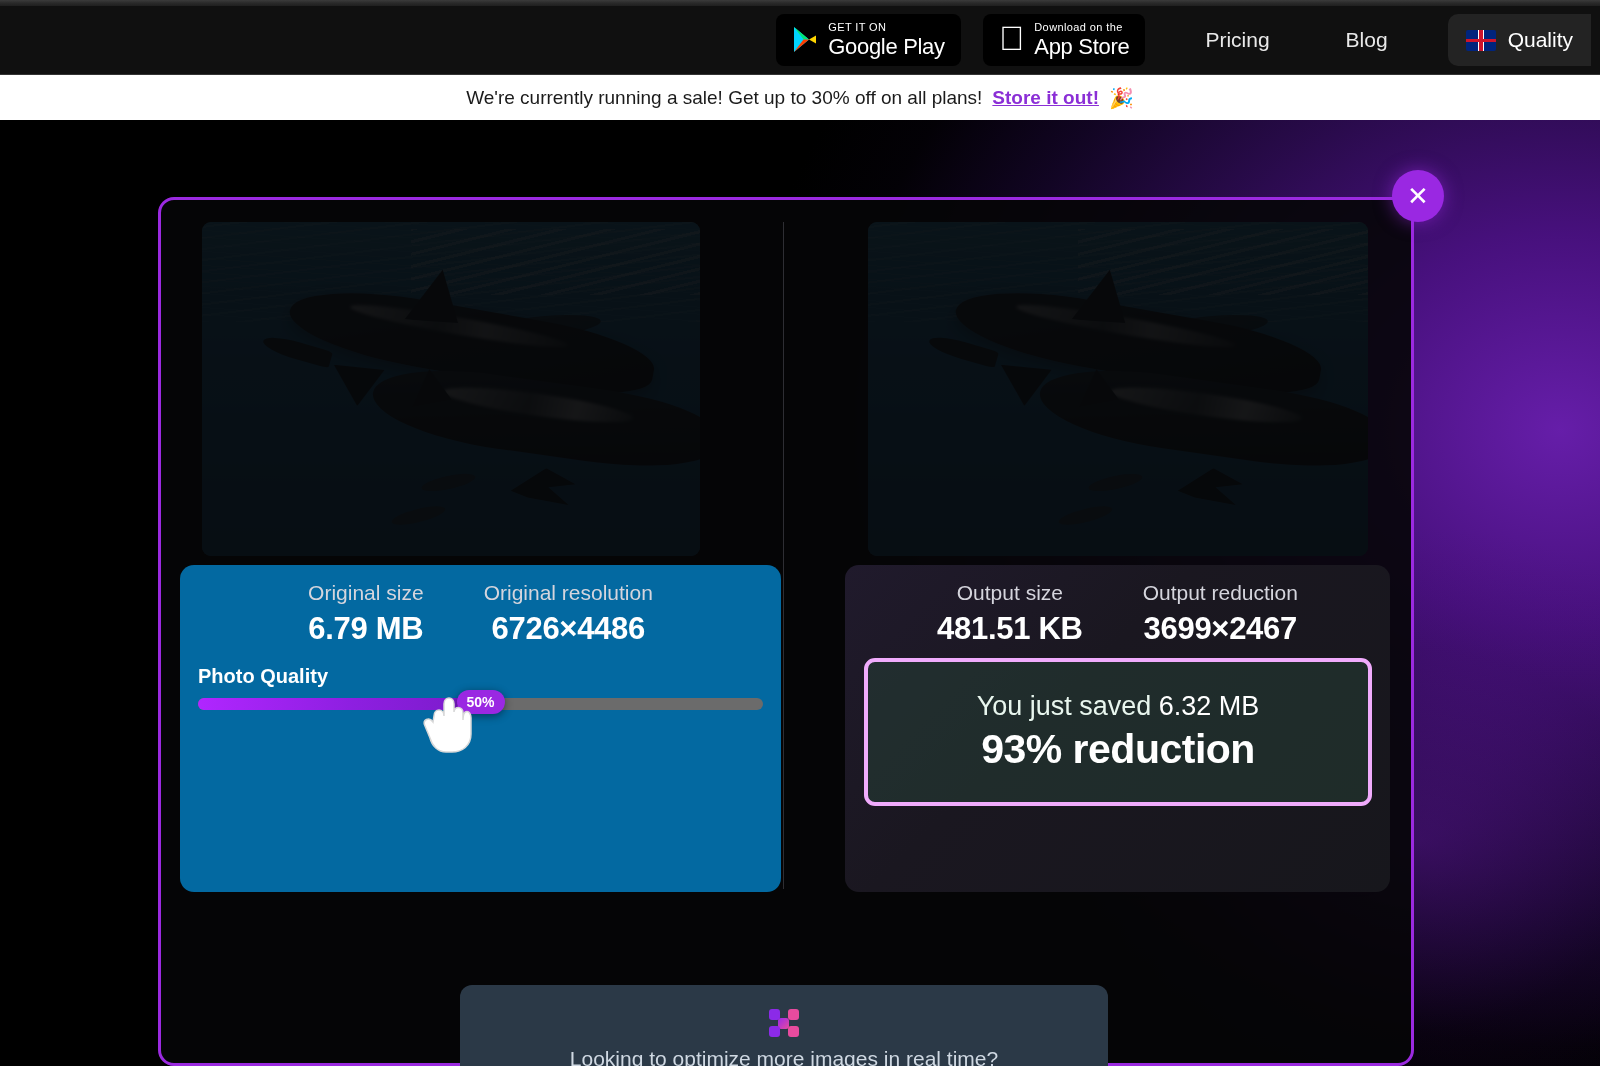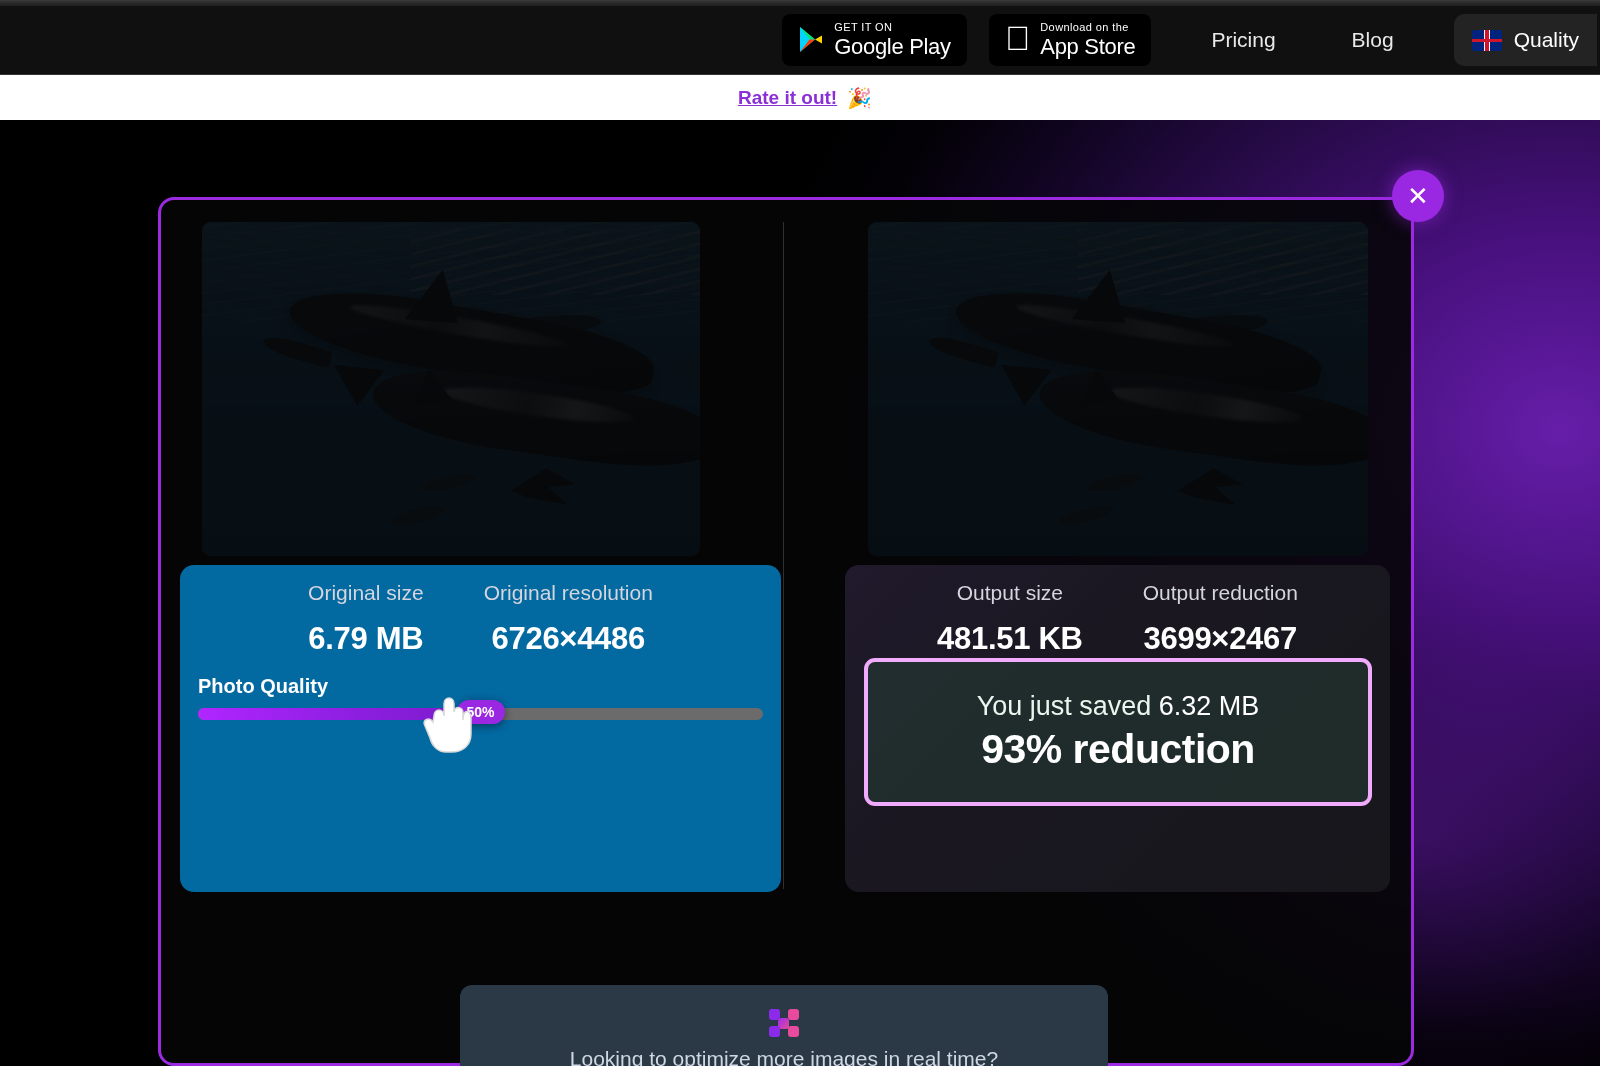--- a/index.html
+++ b/index.html
@@ -34,21 +34,21 @@
     background:linear-gradient(#3b3b3b,#2a2a2a 50%,#1f1f1f);
     z-index:60;
   }
 
   
   .topnav{
     position:absolute; top:6px; left:0; width:1600px; height:69px;
     background:#101010;
     border-bottom:1px solid #333;
     display:flex; align-items:center; justify-content:flex-end;
-    padding-right:3px;
+    padding-right:9px;
     z-index:50;
   }
   .store-badge{
     height:52px; background:#000; border-radius:8px;
     display:flex; align-items:center; gap:10px;
     padding:0 16px; margin-right:22px; cursor:pointer;
   }
   .store-badge .sb-text{ display:flex; flex-direction:column; line-height:1; }
   .store-badge .sb-small{ font-size:11px; color:#fff; letter-spacing:.4px; margin-bottom:3px;}
   .store-badge .sb-big{ font-size:22px; color:#fff; font-weight:400; letter-spacing:-.3px;}
@@ -215,21 +215,21 @@
   .stats-right{
     left:845px; top:565px; width:545px; height:327px;
     background:linear-gradient(135deg,#201a2c 0%,#1a1720 40%,#17171c 100%);
   }
   .stat-row{
     display:flex; justify-content:center; gap:60px;
     padding-top:16px;
   }
   .stat{ text-align:center; }
   .stat-label{ font-size:21px; color:#d5d5dd; font-weight:400; }
-  .stat-value{ font-size:31px; color:#fff; font-weight:700; margin-top:16px; letter-spacing:-.3px;}
+  .stat-value{ font-size:31px; color:#fff; font-weight:700; margin-top:6px; letter-spacing:-.3px;}
 
   
   .slider-block{ padding:0 18px; margin-top:18px; }
   .slider-label{ font-size:20px; color:#fff; font-weight:700; margin-bottom:10px; }
   .track{
     position:relative; height:12px; border-radius:8px;
     background:#6b6b6b;
   }
   .fill{
     position:absolute; left:0; top:0; height:12px; border-radius:8px;
@@ -355,21 +355,22 @@
     <a class="nav-link">Pricing</a>
     <a class="nav-link">Blog</a>
 
     <div class="lang-pill">
       <span class="flag"></span>
       <span class="lang-text">Quality</span>
     </div>
   </div>
 
   <div class="sale-banner">
-    <a class="sale-link">Rate it out!</a>
+    <span>We're currently running a sale! Get up to 30% off on all plans!</span>
+    <a class="sale-link">Store it out!</a>
     <span class="sale-emoji">🎉</span>
   </div>
 
   <div class="modal-frame"></div>
   <div class="close-btn">✕</div>
 
   <div class="divider"></div>
 
   <div class="preview preview-left">
     <div class="sea"></div>

